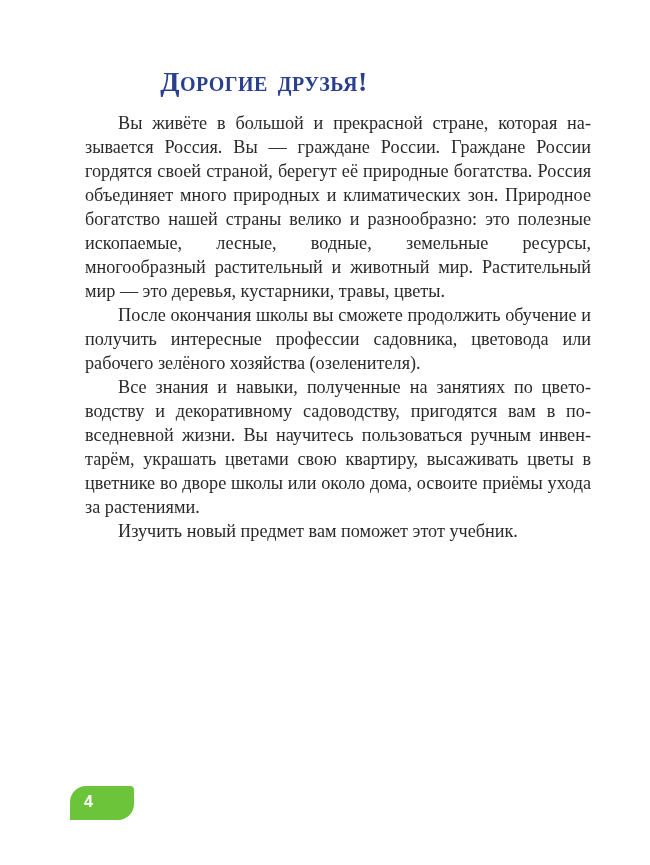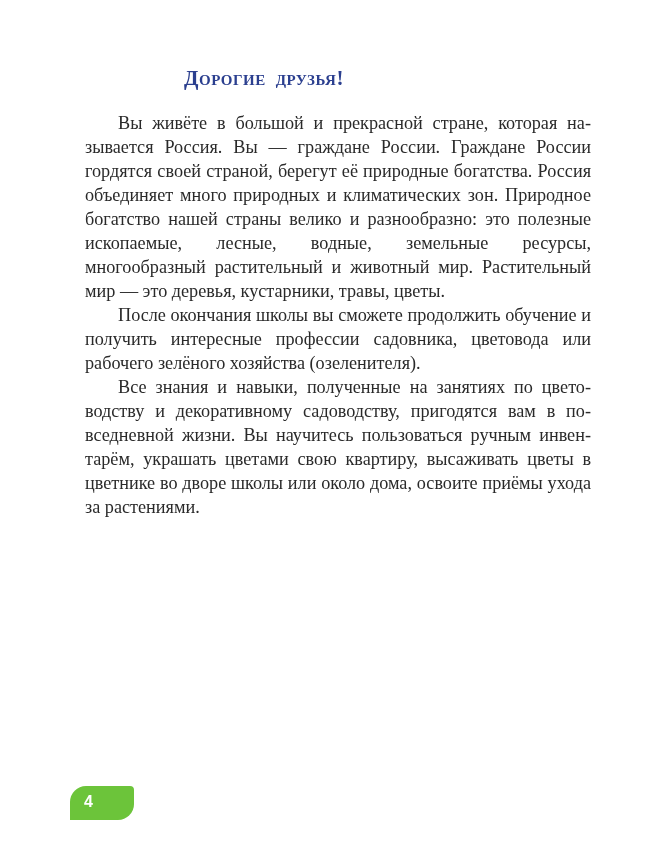--- a/index.html
+++ b/index.html
@@ -1,20 +1,20 @@
 <!DOCTYPE html>
 <html><head>
   <meta charset="utf-8">
   <style>
     html, body { margin: 0; padding: 0; background: #ffffff; }
     body { width: 650px; height: 865px; position: relative; overflow: hidden; }
     .title {
       position: absolute; left: 0; top: 66px; width: 528px; text-align: center;
       font-family: "Liberation Serif", "DejaVu Serif", serif;
-      font-weight: bold; font-size: 21px; color: #2b3f8f; letter-spacing: 0.5px;
+      font-weight: bold; font-size: 28px; color: #2b3f8f; letter-spacing: 0.5px;
       font-variant: small-caps;
     }
     .title .w2 { margin-left: 10px; }
     .body {
       position: absolute; left: 85px; top: 111px; width: 506px;
       font-family: "Liberation Serif", "DejaVu Serif", serif;
       font-size: 18.2px; line-height: 24px; color: #2a2a2a;
       text-align: justify; hyphens: manual;
     }
     .body p { margin: 0; text-indent: 33px; }
@@ -37,16 +37,17 @@
 <body>
 
 <h1 class="title" style="margin:0;">
   <span>Дорогие</span><span class="w2">друзья!</span>
 </h1>
 
 <div class="body">
   <p>Вы живёте в большой и прекрасной стране, которая на­зывается Россия. Вы — граждане России. Граждане России гордятся своей страной, берегут её природные богатства. Рос­сия объединяет много природных и климатических зон. При­родное богатство нашей страны велико и разнообразно: это полезные ископаемые, лесные, водные, земельные ресурсы, многообразный растительный и животный мир. Растительный мир — это деревья, кустарники, травы, цветы.</p>
   <p>После окончания школы вы сможете продолжить обуче­ние и получить интересные профессии садовника, цветовода или рабочего зелёного хозяйства (озеленителя).</p>
   <p>Все знания и навыки, полученные на занятиях по цвето­водству и декоративному садоводству, пригодятся вам в по­вседневной жизни. Вы научитесь пользоваться ручным инвен­тарём, украшать цветами свою квартиру, высаживать цветы в цветнике во дворе школы или около дома, освоите приёмы ухода за растениями.</p>
+  <p>Изучить новый предмет вам поможет этот учебник.</p>
 </div>
 
 <div class="page-tab"></div>
 <span class="page-num">4</span>
 
 </body></html>

